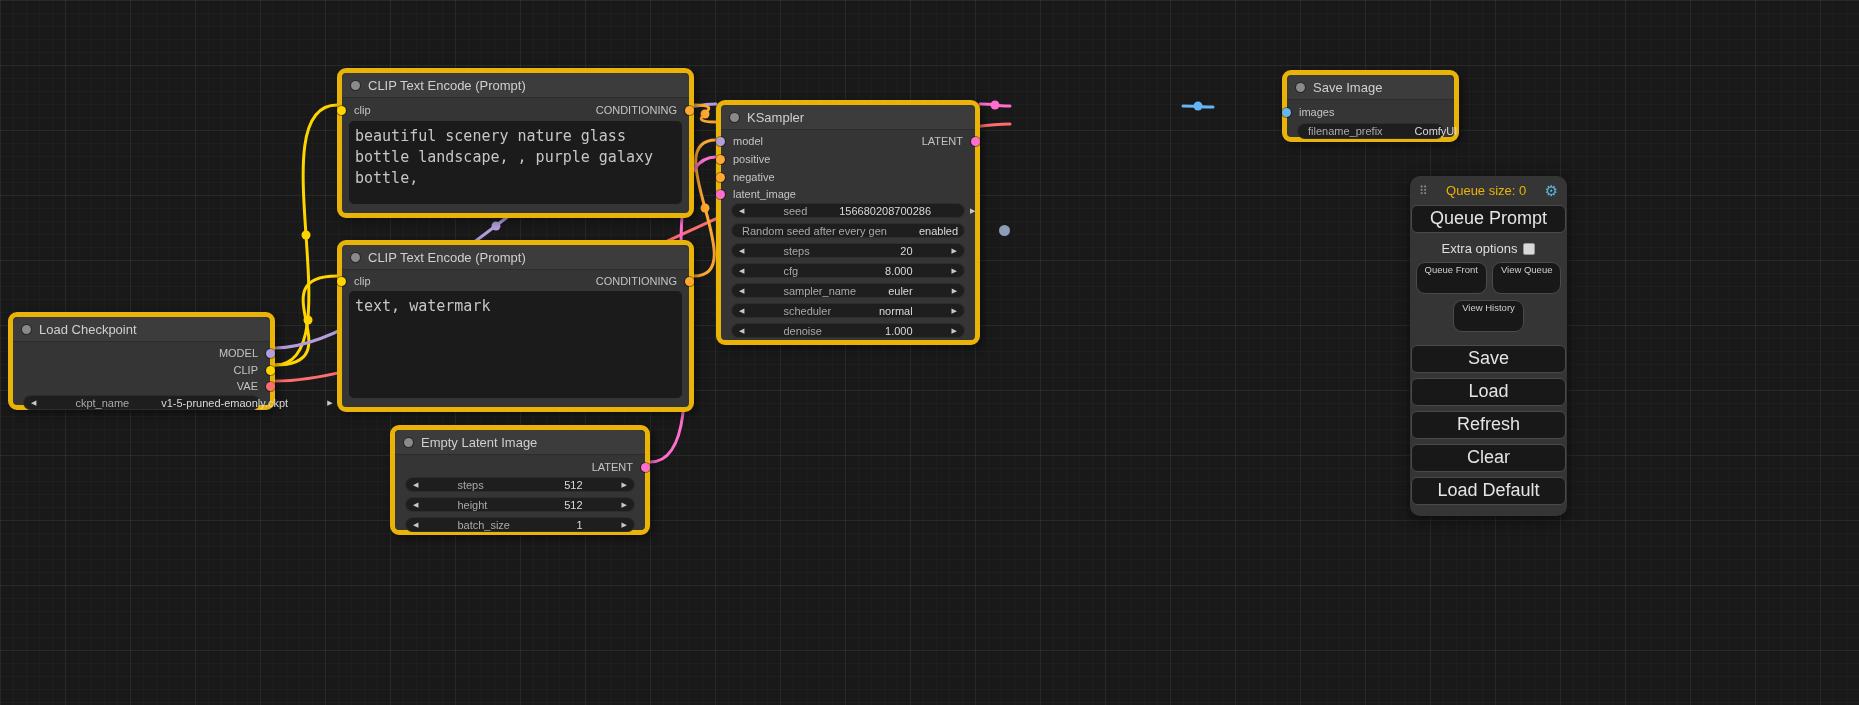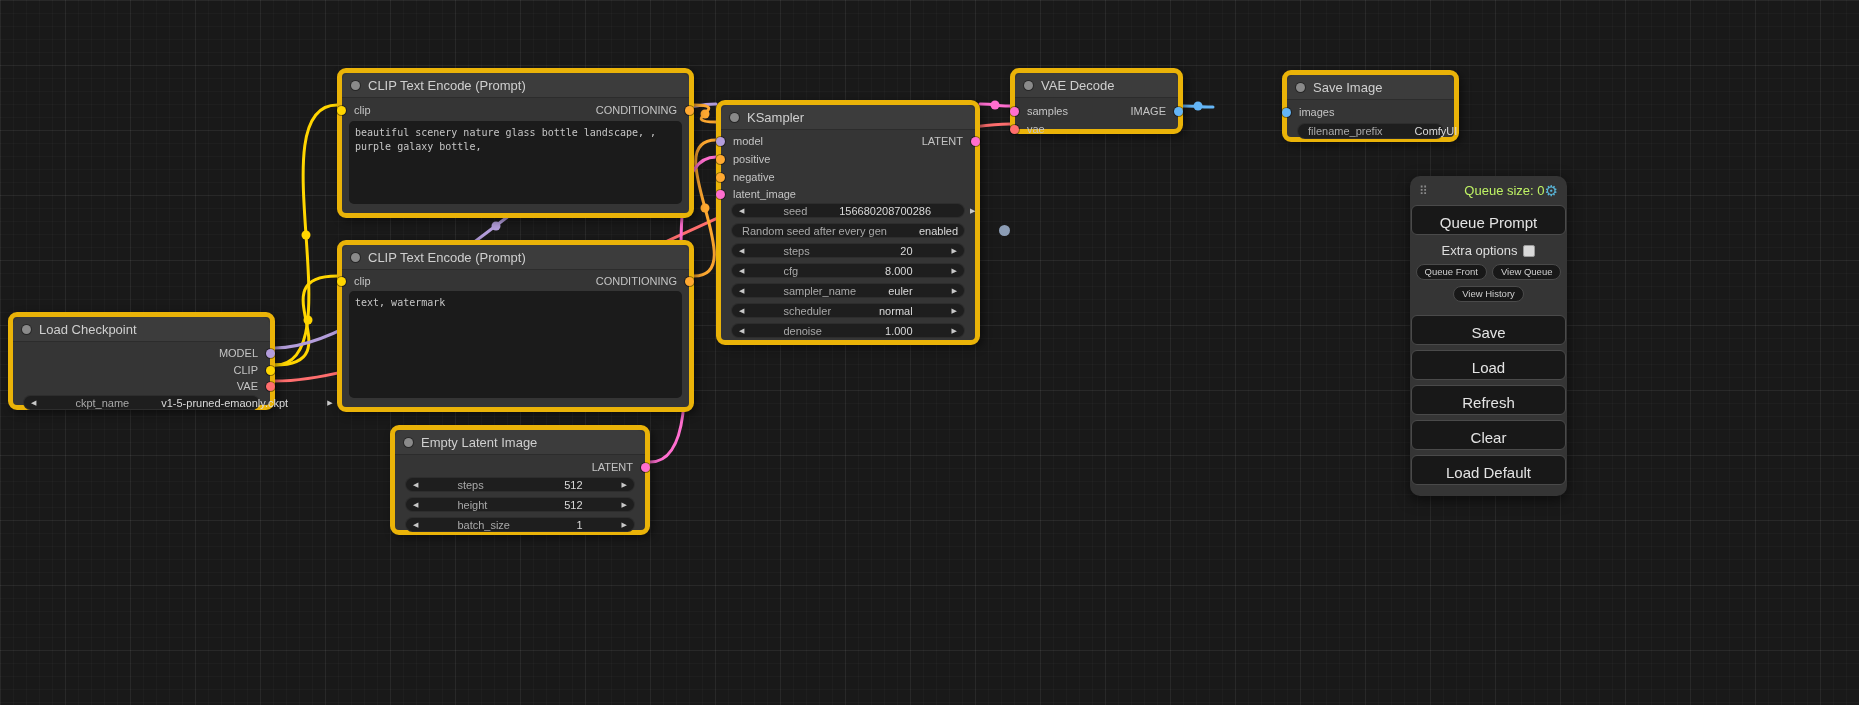--- a/index.html
+++ b/index.html
@@ -39,36 +39,36 @@
           border-radius:9px;display:flex;align-items:center;padding:0 7px;font-size:11px;color:#9c9c9c;
           box-sizing:border-box;cursor:pointer;gap:32px;}
   .arr{color:#c9c9c9;font-size:7px;line-height:1;flex:0 0 auto;}
   .wl{margin-left:7px;color:#a9a9a9;white-space:nowrap;}
   .wl.pad{margin-left:3px;}
   .wv{margin-left:auto;margin-right:7px;color:#dadada;white-space:nowrap;}
   .wv.noright{margin-right:26px;}
   .toggle-knob{width:11px;height:11px;border-radius:50%;background:#8c9db5;margin-left:2px;margin-right:-2px;flex:0 0 auto;}
 
   .ntext{position:absolute;left:7px;right:7px;background:#1b1b1b;border-radius:5px;padding:5px 6px;
-         font-family:"DejaVu Sans Mono", monospace;font-size:10px;line-height:1.4;color:#c6c6c6;
+         font-family:"DejaVu Sans Mono", monospace;font-size:15px;line-height:1.4;color:#c6c6c6;
          white-space:pre-wrap;word-break:break-word;overflow:hidden;cursor:text;}
 
   .menu{position:absolute;left:1410px;top:176px;width:157px;z-index:10;background:#353535;border-radius:10px;
         box-shadow:0 4px 14px rgba(0,0,0,.55);padding-bottom:11px;}
   .menu-head{display:flex;align-items:center;padding:7px 9px 2px;}
   .drag{color:#8a8a8a;font-size:12px;cursor:move;}
-  .qsize{flex:1;text-align:right;font-size:13px;color:#bef264;}
+  .qsize{flex:1;text-align:center;font-size:13px;color:#eab308;}
   .gear{color:var(--accent_gear);font-size:15px;cursor:pointer;line-height:1;}
   .btn{display:block;width:155px;margin:5px auto 0;background:#181818;border:1px solid #4a4a4a;border-radius:6px;
-       color:#e4e4e4;font-size:15px;padding:8px 0 3px;text-align:center;font-family:inherit;cursor:pointer;}
+       color:#e4e4e4;font-size:18px;padding:2px 0 3px;text-align:center;font-family:inherit;cursor:pointer;}
   .extra{display:flex;align-items:center;justify-content:center;gap:6px;margin-top:8px;font-size:13px;color:#dedede;}
   .cbx{width:10px;height:10px;background:#d9d9d9;border-radius:2px;border:1px solid #9a9a9a;cursor:pointer;}
   .pills{display:flex;justify-content:center;gap:5px;margin-top:6px;}
   .pill{background:#181818;border:1px solid #4a4a4a;border-radius:9px;color:#cfcfcf;font-size:9.5px;
-        padding:1px 8px 2px;font-family:inherit;cursor:pointer;}
+        padding:1px 8px 18px;font-family:inherit;cursor:pointer;}
   .btn.first-big{margin-top:13px;}
 </style>
 </head>
 <body>
 
 <div style="position:absolute;inset:0;">
 
   <svg class="wires" width="1859" height="705">
     <path class="wire w-clip" d="M275 365 C355 365 257 105 337 105"></path>
     <path class="wire w-clip" d="M275 365 C355 365 257 276 337 276"></path>
@@ -210,38 +210,20 @@
       <span class="arr">▶</span>
     </div>
     <div class="widget" style="top:218px;">
       <span class="arr">◀</span>
       <span class="wl">denoise</span>
       <span class="wv">1.000</span>
       <span class="arr">▶</span>
     </div>
   </div>
 
-  <div class="node" style="left:1010px;top:68px;width:173px;height:66px;">
-    <div class="nhead">
-      <span class="ndot"></span>
-      <span class="ntitle">VAE Decode</span>
-    </div>
-    <div class="slot in" style="top:30px;">
-      <span class="sdot" style="background:var(--latent);"></span>
-      <span>samples</span>
-    </div>
-    <div class="slot in" style="top:48px;">
-      <span class="sdot" style="background:var(--vae);"></span>
-      <span>vae</span>
-    </div>
-    <div class="slot out" style="top:30px;">
-      <span>IMAGE</span>
-      <span class="sdot" style="background:var(--image);"></span>
-    </div>
-  </div>
 
   <div class="node" style="left:1282px;top:70px;width:177px;height:72px;">
     <div class="nhead">
       <span class="ndot"></span>
       <span class="ntitle">Save Image</span>
     </div>
     <div class="slot in" style="top:29px;">
       <span class="sdot" style="background:var(--image);"></span>
       <span>images</span>
     </div>

